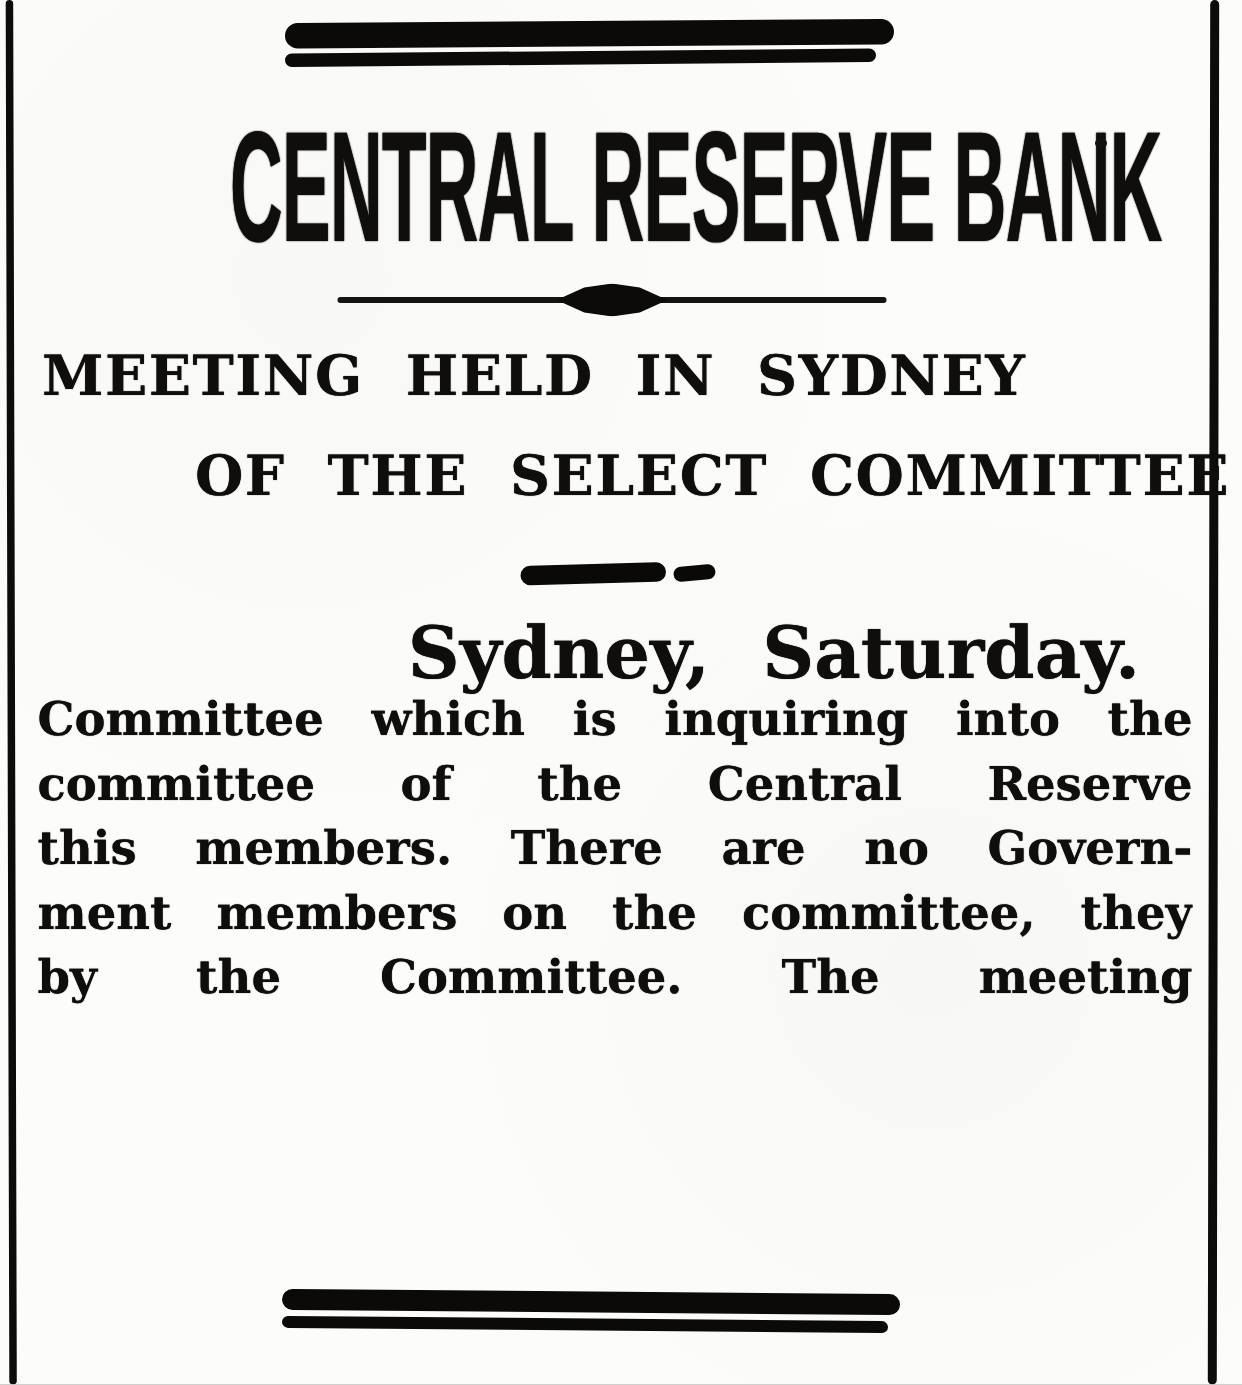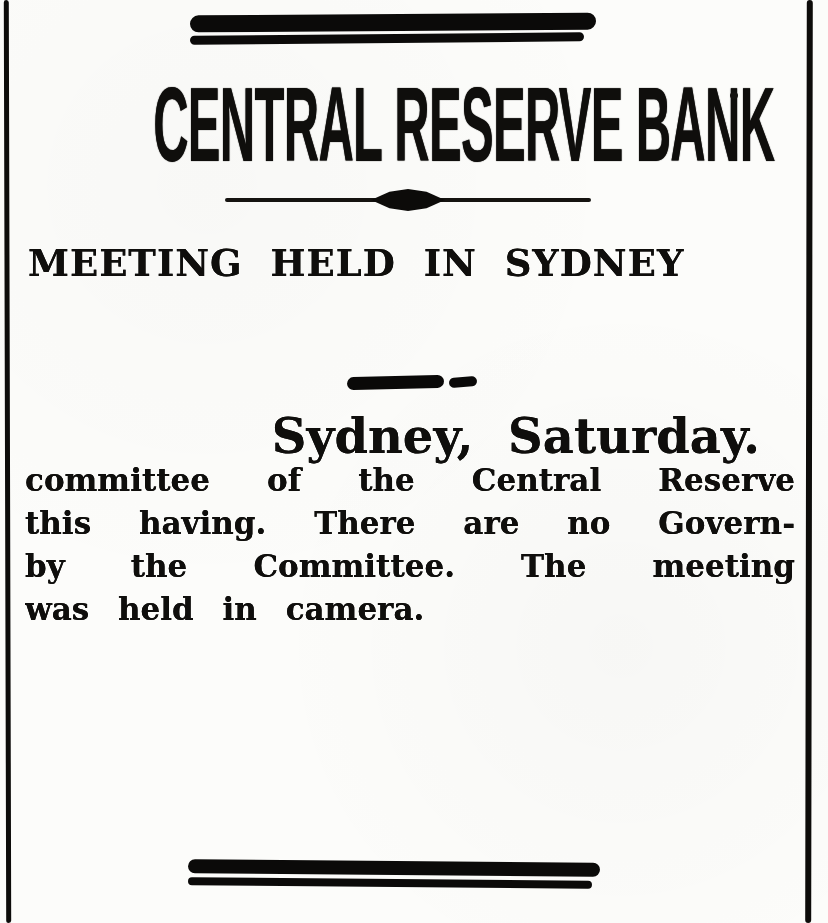--- a/index.html
+++ b/index.html
@@ -101,21 +101,21 @@
     margin: 0;
     font-family: "DejaVu Serif", serif;
     font-weight: 700;
     font-size: 37px;
     line-height: 1.15;
     letter-spacing: 1px;
     word-spacing: 14px;
     white-space: nowrap;
     text-shadow: 0 0 0.6px #0f0e0c;
   }
-  .subhead.sub1 { top: 242px; left: 28px; text-align: center; }
+  .subhead.sub1 { top: 229px; left: 28px; text-align: center; }
   .subhead.sub2 { top: 296px; left: 130px; }
 
   
   .short-divider { position: absolute; top: 373px; left: 347px; width: 130px; height: 20px; }
   .short-divider .dash { position: absolute; background: #0a0908; }
   .short-divider .dash.long  { left: 0;   top: 3px; width: 97px;  height: 13px; border-radius: 8px; transform: rotate(-1.5deg); }
   .short-divider .dash.short { left: 102px; top: 4px; width: 28px; height: 10px; border-radius: 6px; transform: rotate(-5deg); }
 
   
   .dateline {
@@ -169,33 +169,35 @@
   </h1>
   <div class="ink-speck"></div>
 
   <div class="diamond-divider">
     <span class="line"></span>
     <span class="diamond"></span>
     <span class="line"></span>
   </div>
 
   <h2 class="subhead sub1">MEETING HELD IN SYDNEY</h2>
+  <h2 class="subhead sub2">OF THE SELECT COMMITTEE</h2>
 
   <div class="short-divider">
     <span class="dash long"></span>
     <span class="dash short"></span>
   </div>
 
   <div class="dateline">Sydney, Saturday.</div>
 
   <div class="article-body">
+    <div class="body-line">Committee which is inquiring into the</div>
     <div class="body-line">committee of the Central Reserve</div>
-    <div class="body-line">this having. There are no Govern-</div>
+    <div class="body-line">this members. There are no Govern-</div>
+    <div class="body-line">ment members on the committee, they</div>
     <div class="body-line">by the Committee. The meeting</div>
-    <div class="body-line last">was held in camera.</div>
   </div>
 
   <div class="ornament bottom">
     <div class="bar thick"></div>
     <div class="bar thin"></div>
   </div>
 
 </div>
 
 </body></html>

